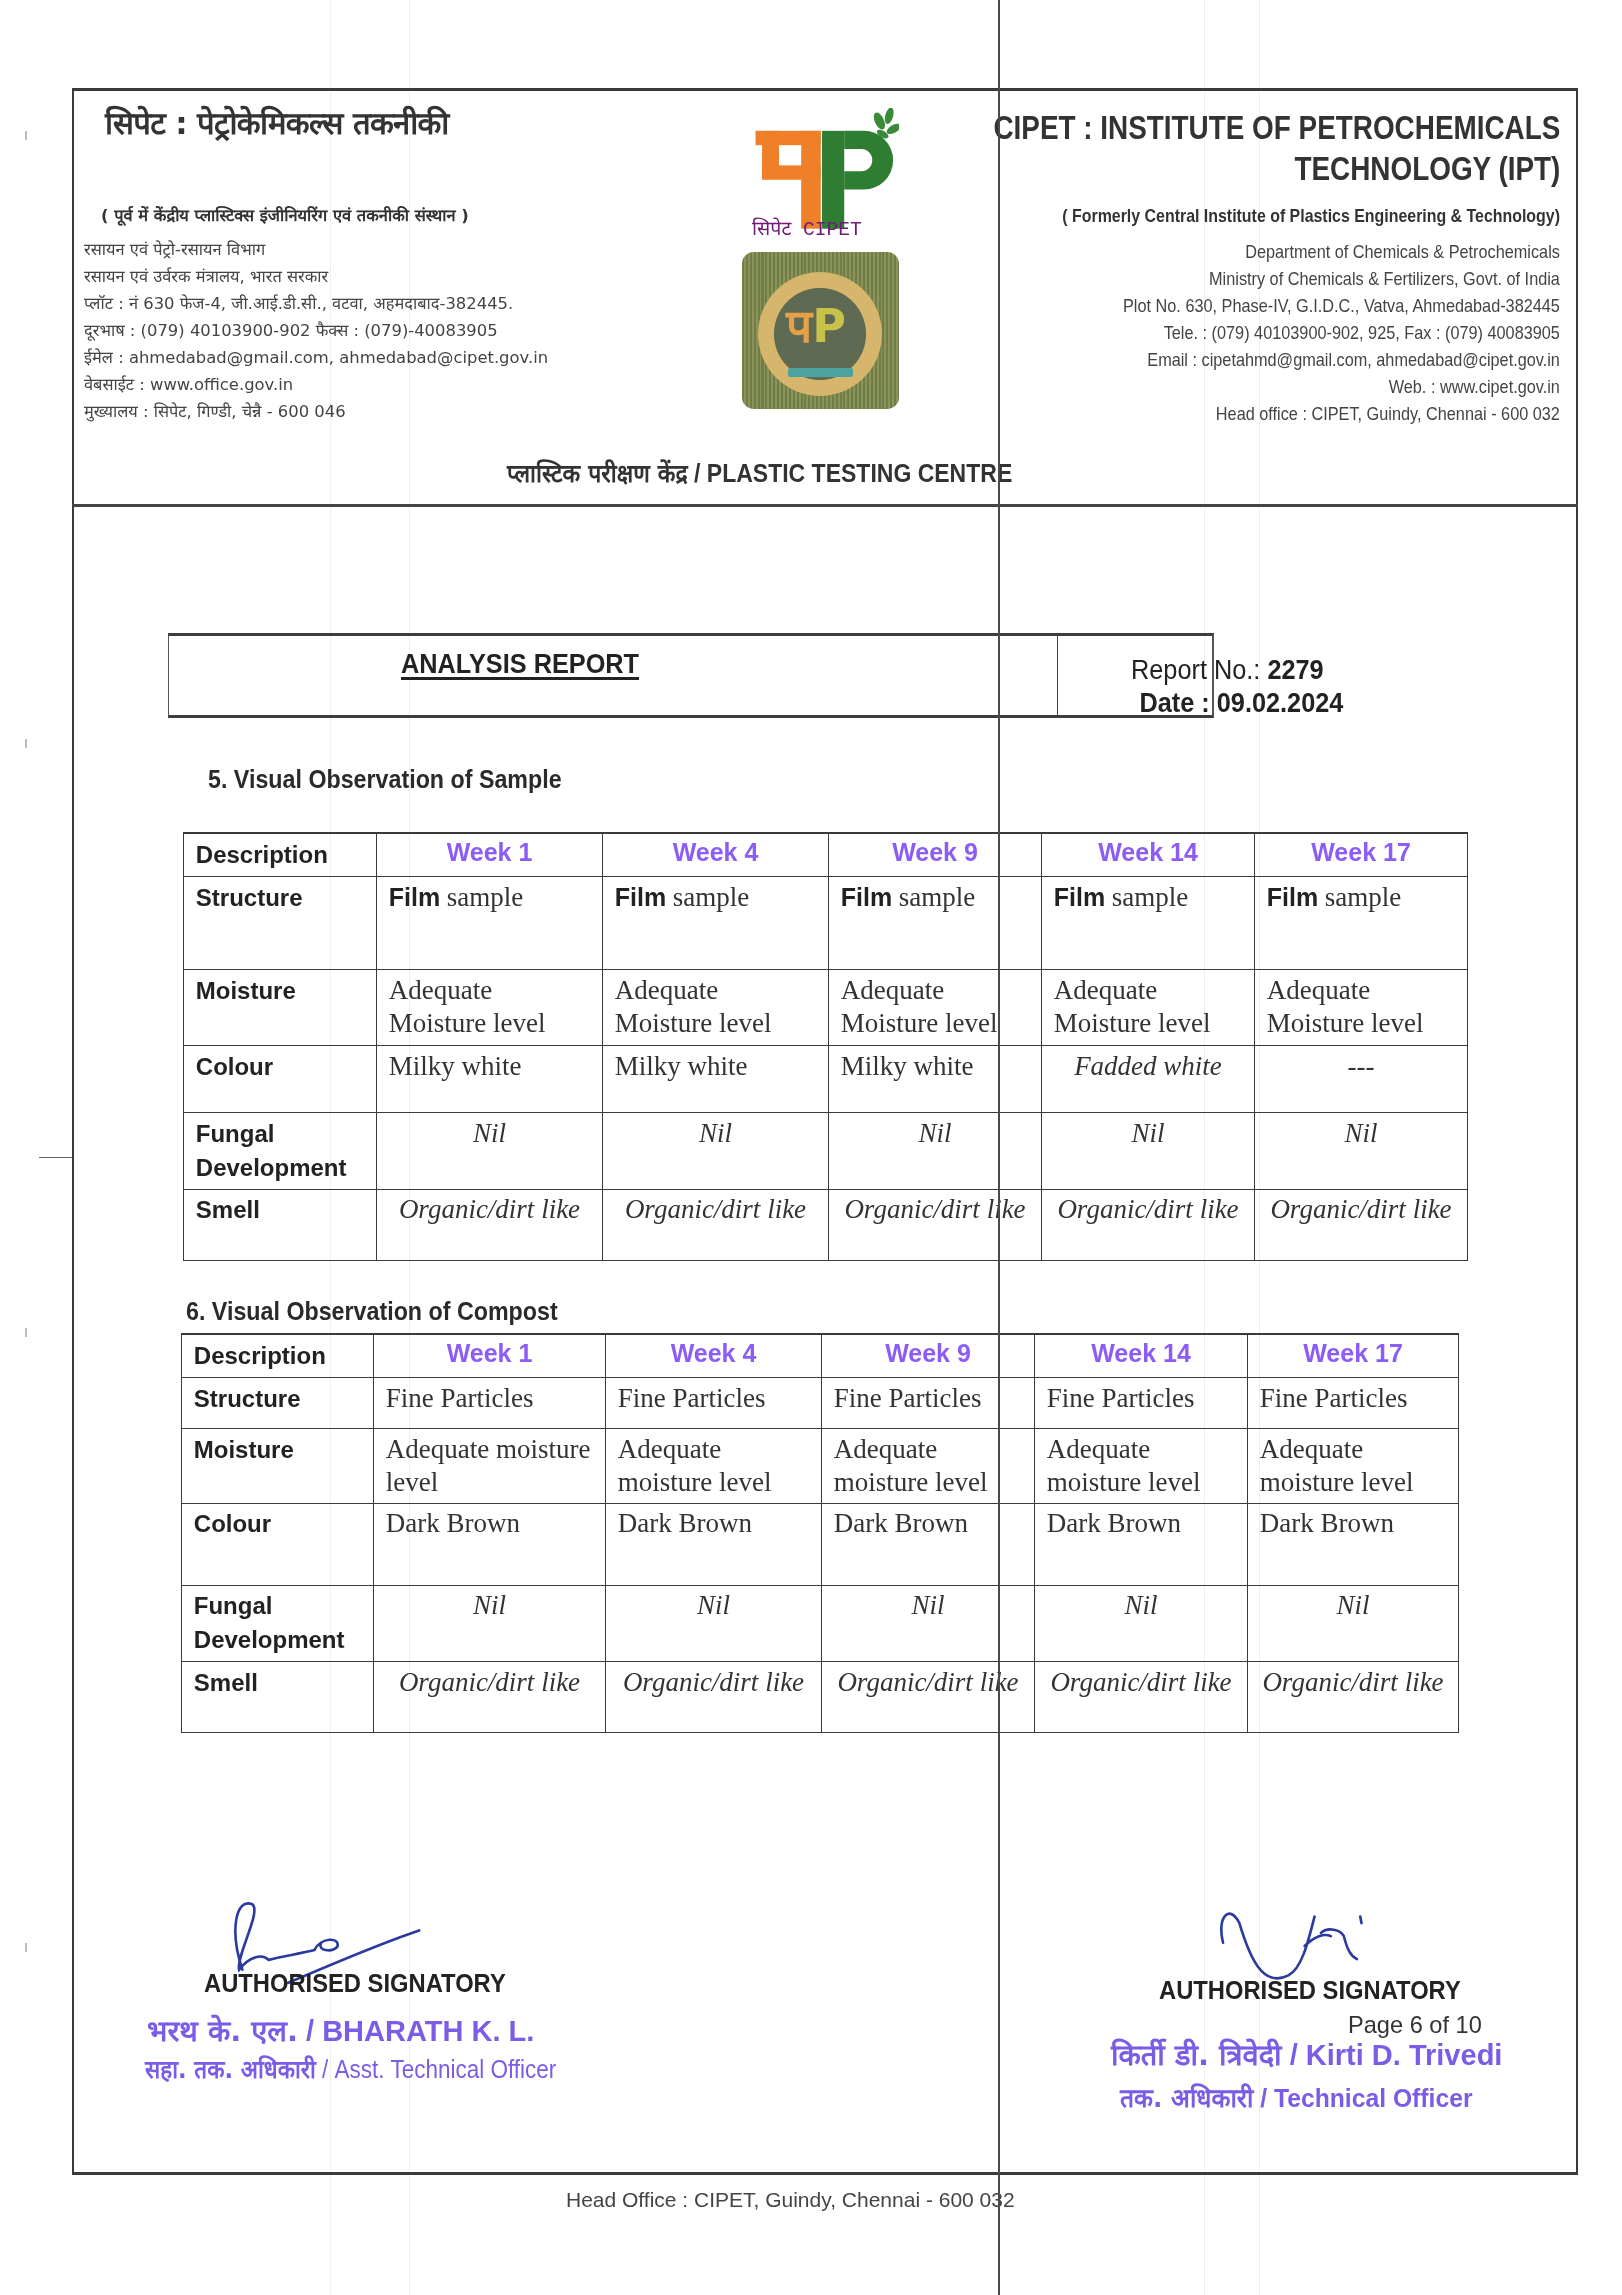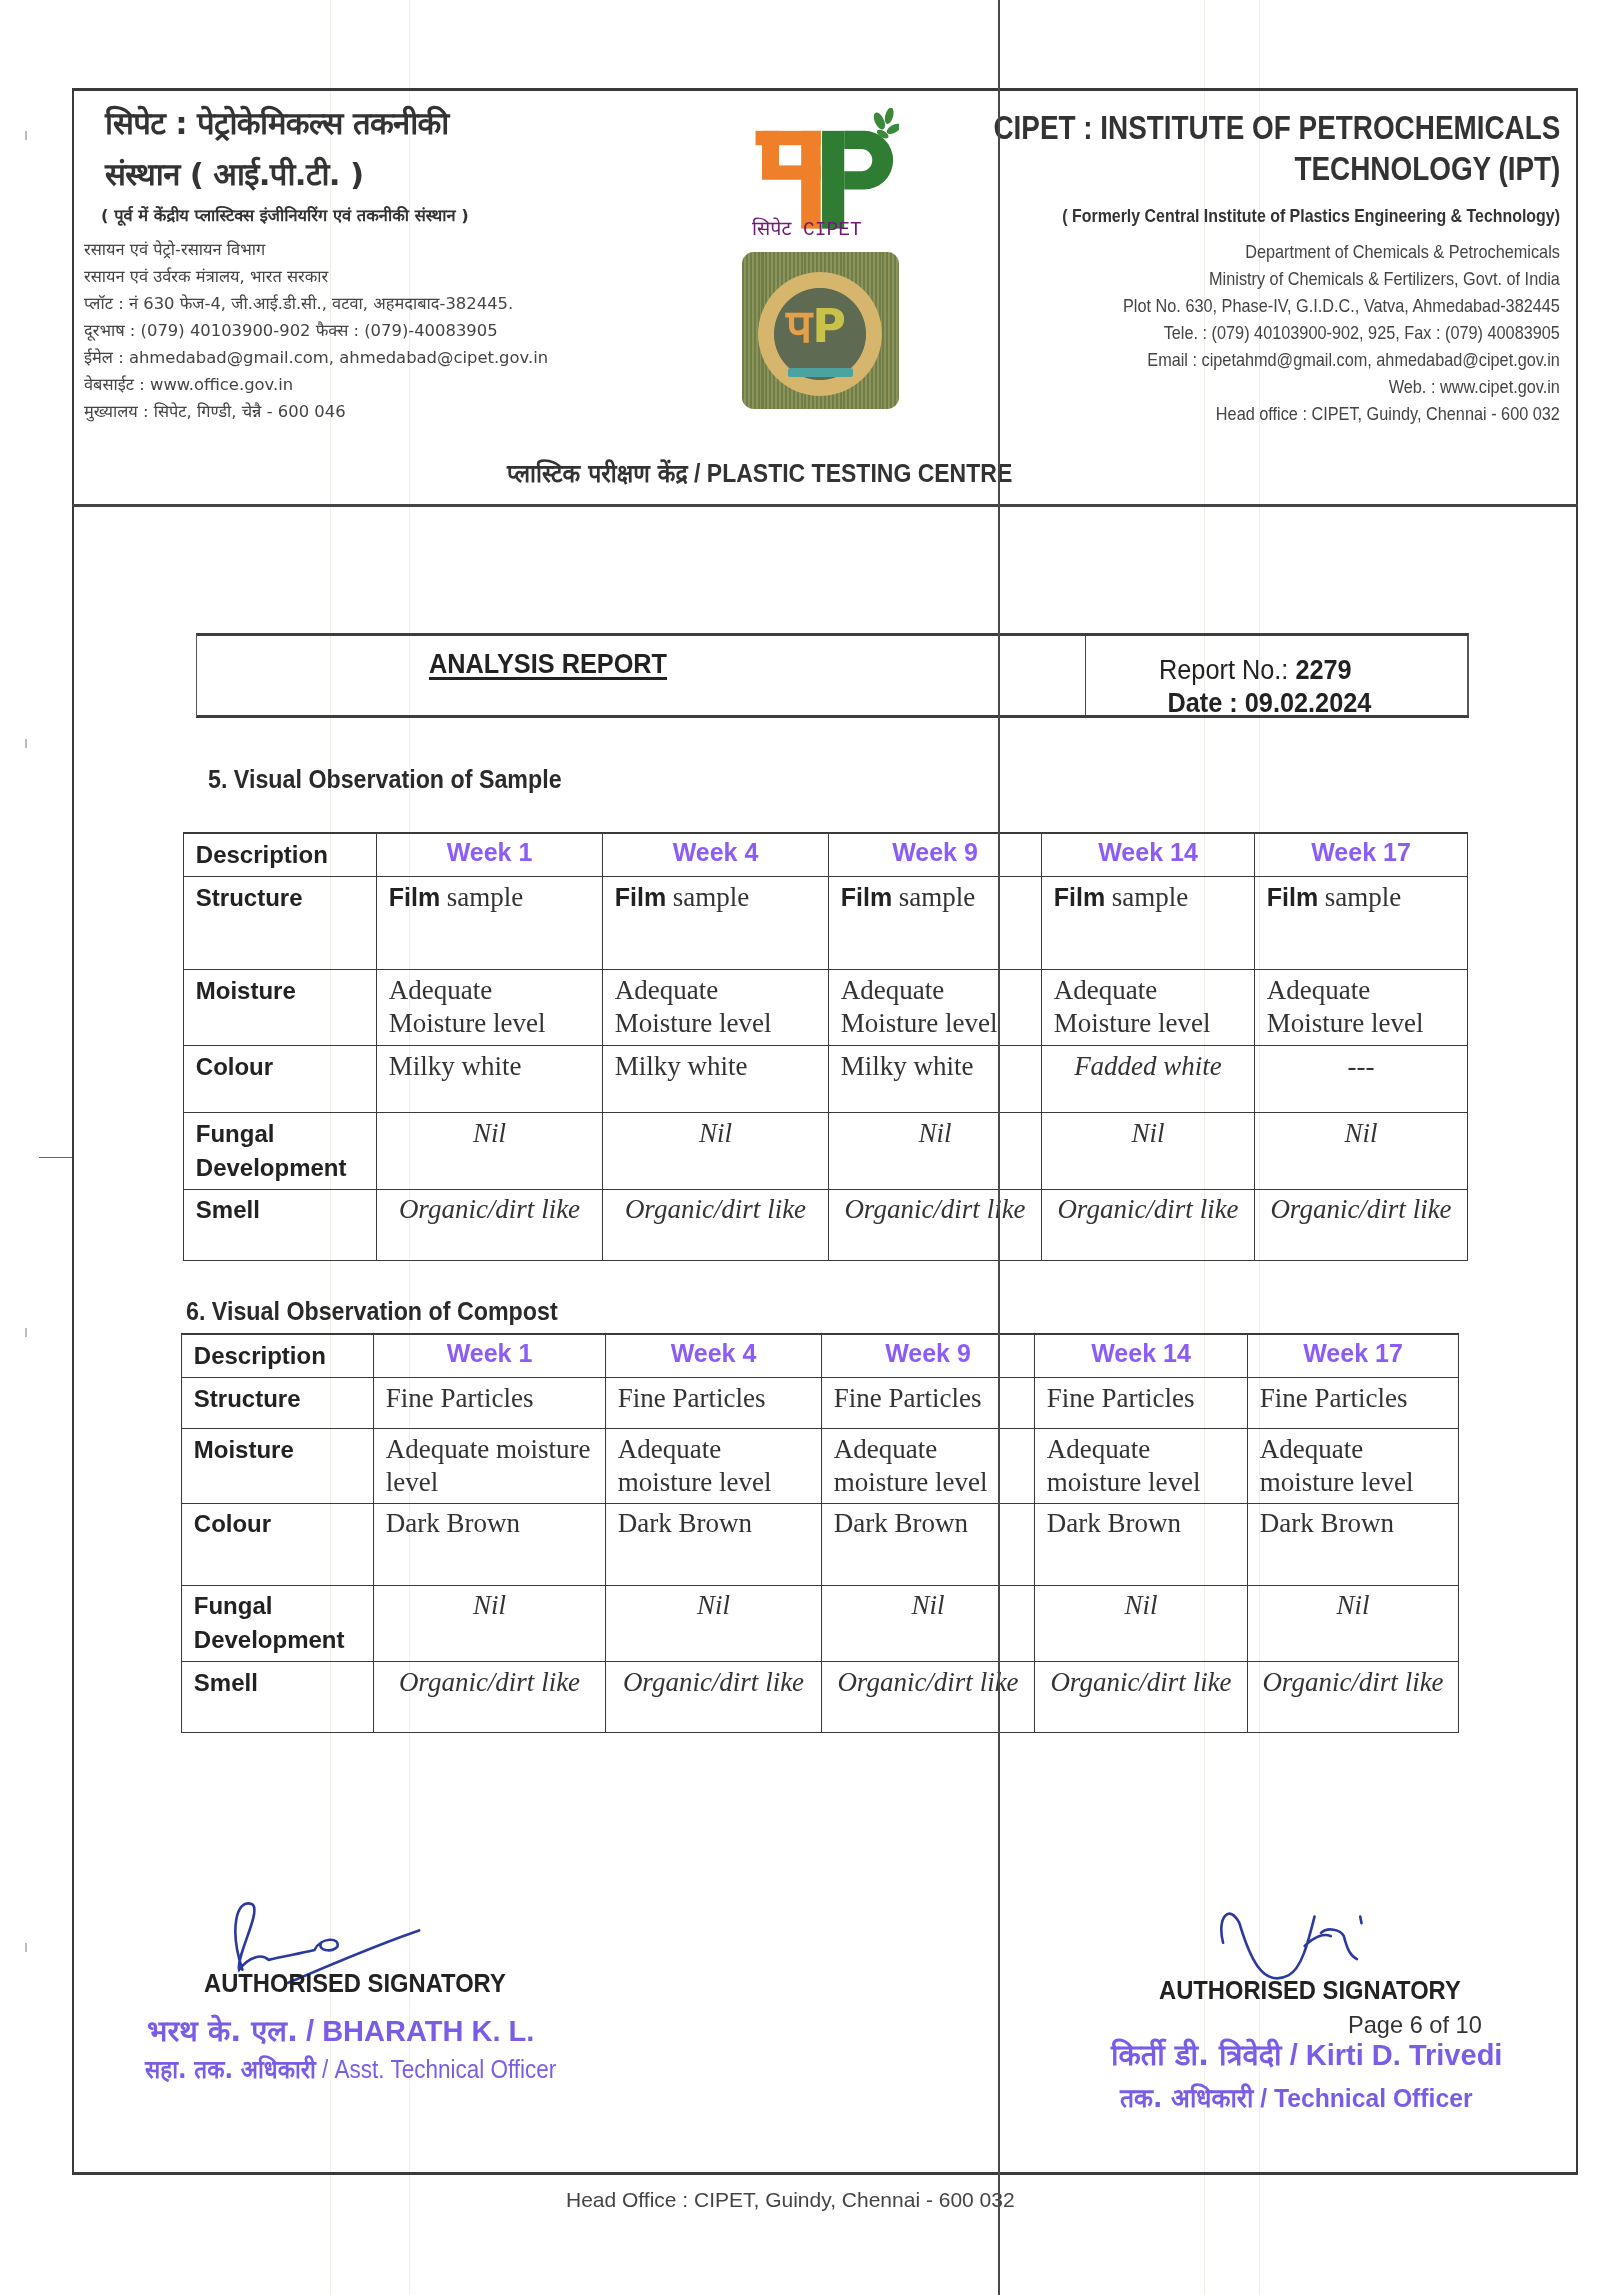--- a/index.html
+++ b/index.html
@@ -42,21 +42,21 @@
              transform: scaleX(0.9); transform-origin: right top; white-space: nowrap; }
   .eng-lines { position: absolute; right: 62px; top: 239px; text-align: right; font-size: 17.7px; color: #444;
                line-height: 27px; transform: scaleX(0.92); transform-origin: right top; }
   .eng-lines div { white-space: nowrap; }
 
   .centre-title { position: absolute; left: 507px; top: 455px; font-size: 25px; font-weight: bold; color: #333;
                   white-space: nowrap; transform: scaleX(0.92); transform-origin: left top; }
   .centre-title .hi { font-family: "DejaVu Sans", sans-serif; }
 
   
-  .report-box { position: absolute; left: 196px; top: 633px; width: 1273px; height: 85px;
+  .report-box { position: absolute; left: 168px; top: 633px; width: 1046px; height: 85px;
                 border-top: 3.3px solid #3d3d3d; border-bottom: 3.3px solid #3d3d3d; border-left: 1.3px solid #555; border-right: 2px solid #555; box-sizing: border-box; }
   .report-divider { position: absolute; left: 888px; top: 0; width: 1.3px; height: 100%; background: #444; }
   .report-title { position: absolute; left: 232px; top: 11.8px; font-size: 27.5px; font-weight: bold; color: #222;
                   text-decoration: underline; text-decoration-thickness: 2.6px; text-underline-offset: 3.9px;
                   transform: scaleX(0.92); transform-origin: left top; white-space: nowrap; }
   .report-no { position: absolute; left: 962px; top: 17px; font-size: 27.5px; color: #222; line-height: 33px;
                transform: scaleX(0.92); transform-origin: left top; white-space: nowrap; }
   .report-no div:nth-child(2) { padding-left: 9.2px; font-weight: bold; }
   .report-no b { font-weight: bold; }
 
@@ -95,21 +95,20 @@
 <div class="margin-dot" style="left:25px; top:739px"></div>
 <div class="margin-dot" style="left:25px; top:1328px"></div>
 <div class="margin-dot" style="left:25px; top:1943px"></div>
 <div style="position:absolute; left:39px; top:1157px; width:33px; height:1.3px; background:#666"></div>
 
 <div class="frame"></div>
 <div class="header-divider"></div>
 
 <div class="hin-title">
   <div>सिपेट : पेट्रोकेमिकल्स तकनीकी</div>
-  <div>संस्थान ( आई.पी.टी. )</div>
 </div>
 <div class="hin-sub">( पूर्व में केंद्रीय प्लास्टिक्स इंजीनियरिंग एवं तकनीकी संस्थान )</div>
 <div class="hin-lines">
   <div>रसायन एवं पेट्रो-रसायन विभाग</div>
   <div>रसायन एवं उर्वरक मंत्रालय, भारत सरकार</div>
   <div>प्लॉट : नं 630 फेज-4, जी.आई.डी.सी., वटवा, अहमदाबाद-382445.</div>
   <div>दूरभाष : (079) 40103900-902 फैक्स : (079)-40083905</div>
   <div>ईमेल : ahmedabad@gmail.com, ahmedabad@cipet.gov.in</div>
   <div>वेबसाईट : www.office.gov.in</div>
   <div>मुख्यालय : सिपेट, गिण्डी, चेन्नै - 600 046</div>

